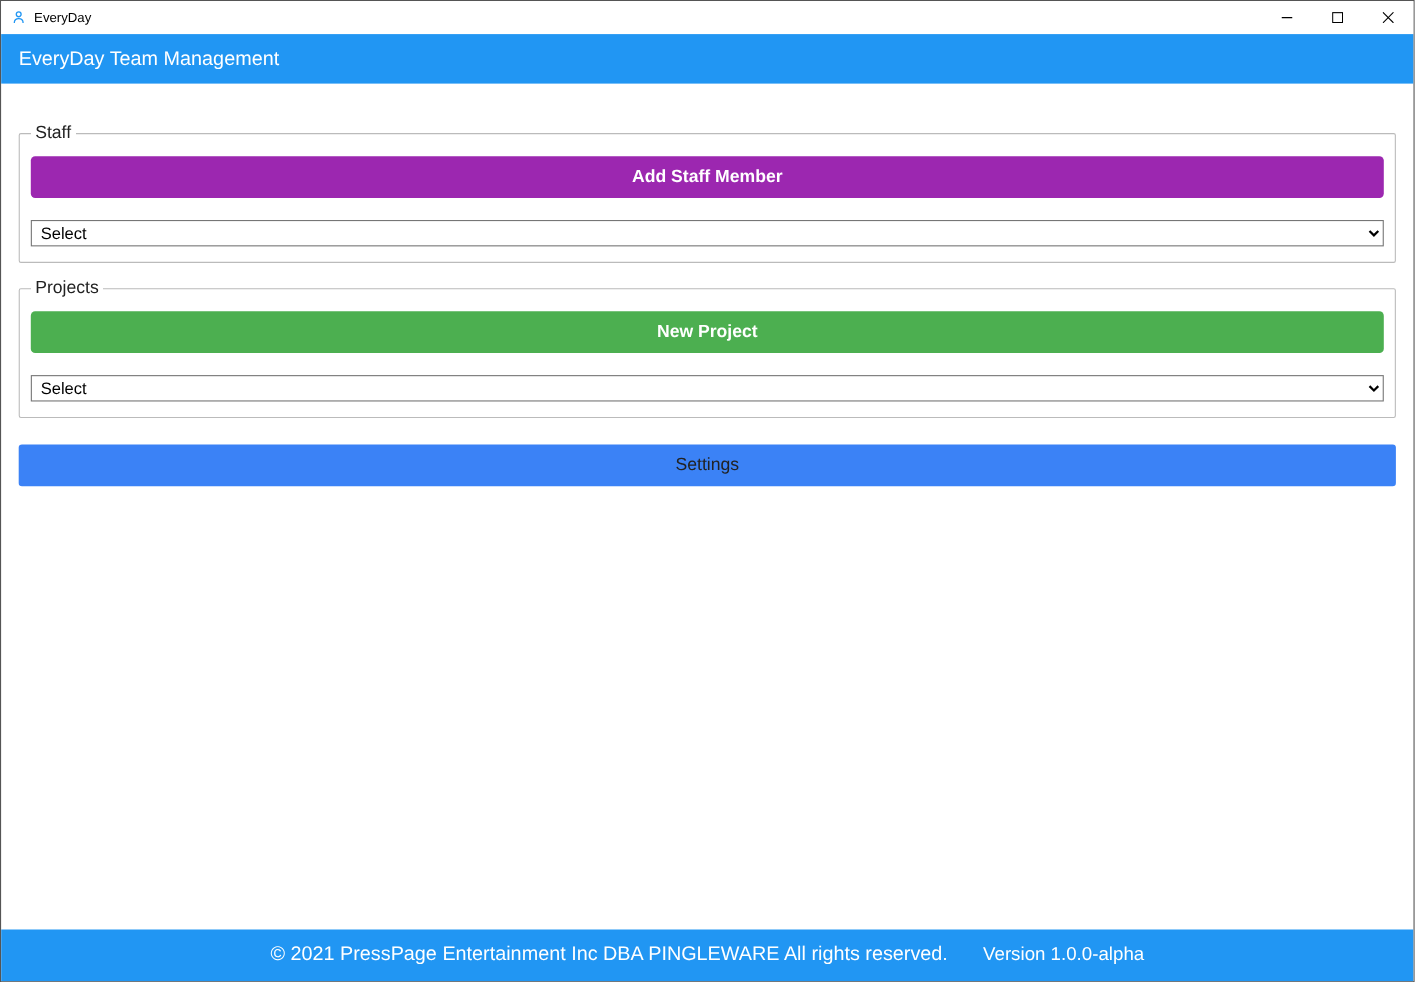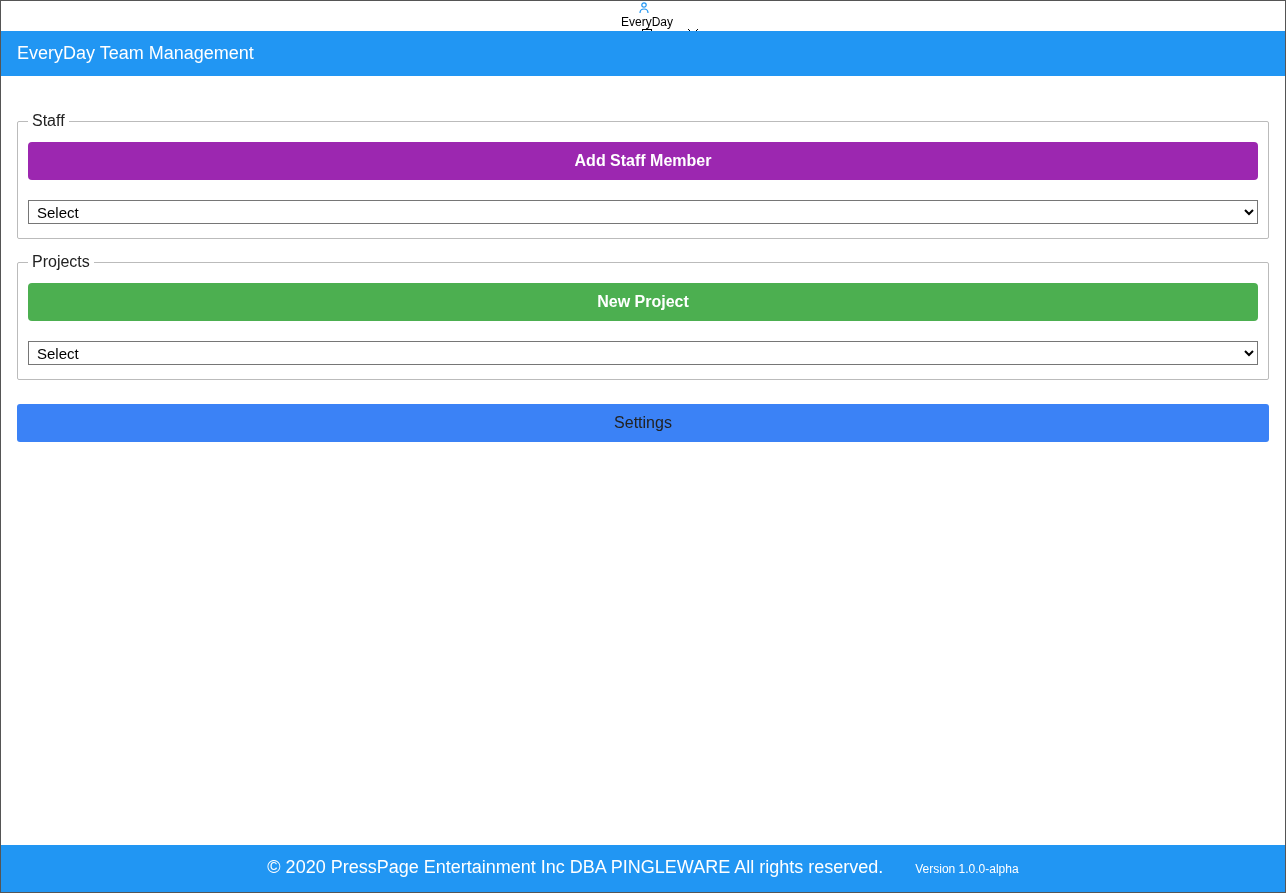--- a/index.html
+++ b/index.html
@@ -20,21 +20,20 @@
     }
     
     .titlebar {
       height: 30px;
       background: #fff;
       display: flex;
       align-items: center;
       padding-left: 8px;
       font-size: 12px;
       color: #000;
-      flex-direction: column;
     }
     
     .titlebar-icon {
       width: 16px;
       height: 16px;
       margin-right: 6px;
       display: flex;
       align-items: center;
       justify-content: center;
       font-size: 12px;
@@ -141,21 +140,21 @@
       text-align: center;
       padding: 12px 0 14px 0;
       font-size: 18px;
       display: flex;
       align-items: baseline;
       justify-content: center;
       gap: 10px;
     }
     
     .footer .version {
-      font-size: 12px;
+      font-size: 17px;
       margin-left: 22px;
     }
   </style>
 </head>
 <body>
 
 <div class="titlebar">
   <span class="titlebar-icon">
     <svg width="14" height="14" viewBox="0 0 14 14">
       <circle cx="7" cy="4" r="2.2" fill="none" stroke="#2196f3" stroke-width="1.2"></circle>
@@ -203,15 +202,15 @@
     <select class="select">
       <option>Select</option>
     </select>
   </fieldset>
   
   <button class="settings-btn">Settings</button>
   
 </div>
 
 <div class="footer">
-  <span>© 2020 PressPage Entertainment Inc DBA PINGLEWARE  All rights reserved.</span>
+  <span>© 2021 PressPage Entertainment Inc DBA PINGLEWARE  All rights reserved.</span>
   <span class="version">Version 1.0.0-alpha</span>
 </div>
 
 </body></html>

